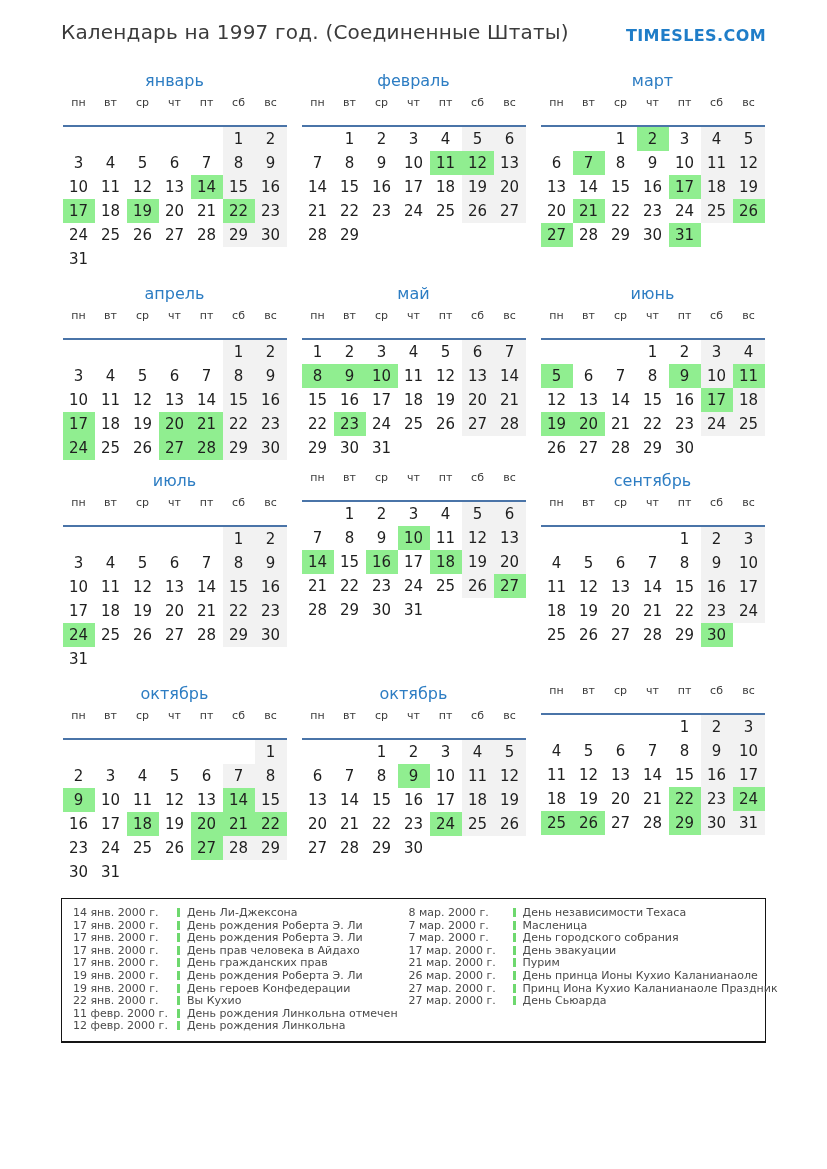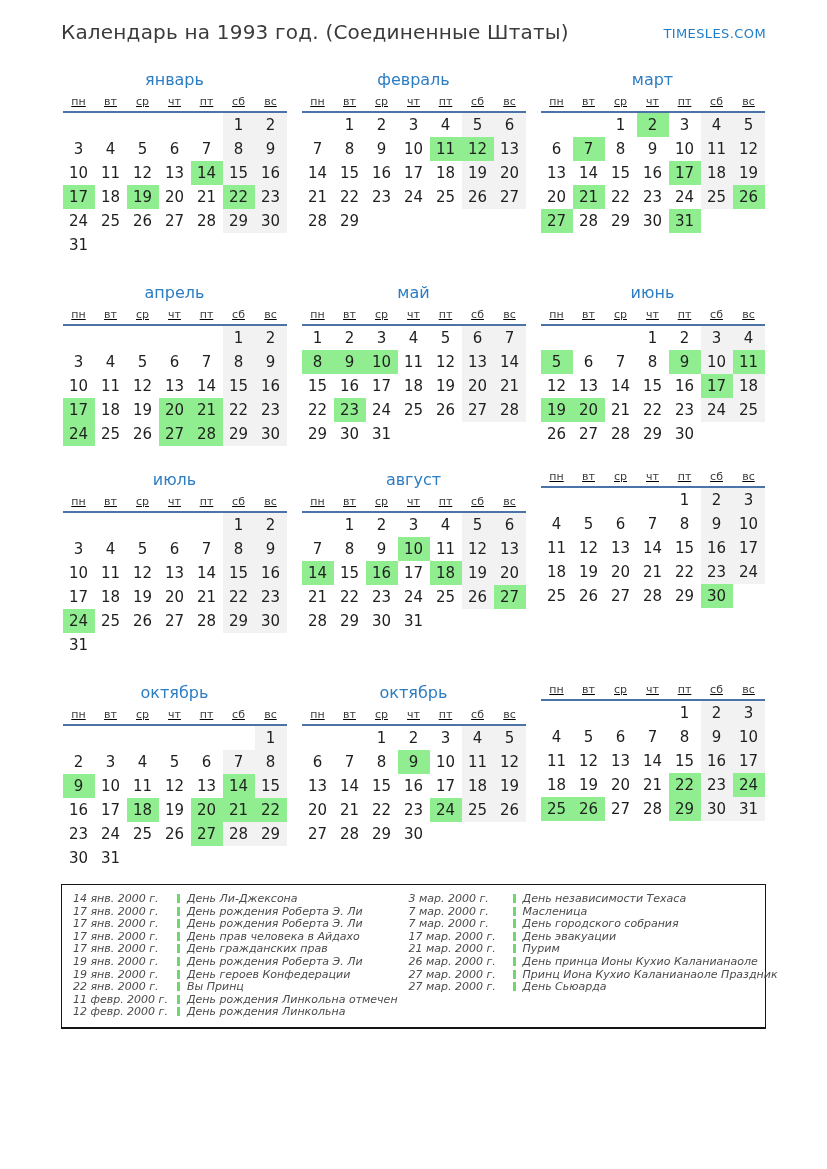--- a/index.html
+++ b/index.html
@@ -3,53 +3,53 @@
 <meta charset="utf-8">
 <style>
   html,body{margin:0;padding:0;background:#fff;}
   body{
     width:827px;height:1169px;position:relative;overflow:hidden;
     font-family:"DejaVu Sans","Liberation Sans",sans-serif;
     -webkit-font-smoothing:antialiased;
   }
   .header{display:flex;justify-content:space-between;align-items:flex-start;padding:20px 61px 0;}
   .page-title{font-size:20px;font-weight:400;color:#3b3b3b;margin:0;letter-spacing:.2px;}
-  .brand{font-size:13px;font-weight:400;color:var(--brand-blue,#1f7dc8);margin-top:6px;letter-spacing:.4px;text-decoration:none;cursor:pointer;}
+  .brand{font-size:16px;font-weight:700;color:var(--brand-blue,#1f7dc8);margin-top:6px;letter-spacing:.4px;text-decoration:none;cursor:pointer;}
 
   #months-grid{
     margin:26px 61px 0;
     display:grid;grid-template-columns:repeat(3,1fr);
     grid-template-rows:213px 187px 213px auto;
     column-gap:12px;
   }
   .month{width:224px;margin:0 auto;}
   .month-title{text-align:center;color:var(--accent-blue,#2d7dc3);font-size:16px;margin-bottom:6px;}
-  .weekdays{display:grid;grid-template-columns:repeat(7,32px);border-bottom:2px solid var(--line-blue,#4a74a8);padding-bottom:3px;text-decoration:underline;}
+  .weekdays{display:grid;grid-template-columns:repeat(7,32px);border-bottom:2px solid var(--line-blue,#4a74a8);padding-bottom:16px;}
   .wd{text-align:center;font-size:11px;color:#3a3a3a;}
   .days{display:grid;grid-template-columns:repeat(7,32px);grid-auto-rows:24px;}
   .day{text-align:center;line-height:24px;font-size:15px;color:#1f1f1f;}
   .day.weekend{background:var(--weekend-gray,#f2f2f2);}
   .day.holiday{background:var(--holiday-green,#90ee90);}
 
   #legend{
     margin:14px 61px 0;
     border:1px solid #151515;border-bottom-width:2px;
     display:flex;padding:7px 0 9px;
   }
   .legend-col{flex:1;padding-left:11px;}
-  .legend-entry{display:grid;grid-template-columns:104px 10px auto;height:12.6px;font-size:11px;color:#4a4a4a;align-items:center;font-style:italic;}
+  .legend-entry{display:grid;grid-template-columns:104px 10px auto;height:12.6px;font-size:11px;color:#4a4a4a;align-items:center;}
   .legend-date{white-space:nowrap;}
   .legend-marker{width:3px;height:9px;background:var(--legend-marker-green,#6ed86e);display:inline-block;}
   .legend-name{white-space:nowrap;}
 </style>
 </head>
 <body>
 
 <div class="header">
-  <h1 class="page-title">Календарь на 1993 год. (Соединенные Штаты)</h1>
+  <h1 class="page-title">Календарь на 1997 год. (Соединенные Штаты)</h1>
   <a class="brand">TIMESLES.COM</a>
 </div>
 
 <div id="months-grid">
   <div class="month">
     <div class="month-title">январь</div>
     <div class="weekdays">
         <span class="wd">пн</span>
         <span class="wd">вт</span>
         <span class="wd">ср</span>
@@ -405,21 +405,20 @@
         <div class="day empty"></div>
         <div class="day empty"></div>
         <div class="day empty"></div>
         <div class="day empty"></div>
         <div class="day empty"></div>
         <div class="day empty"></div>
       </div>
   </div>
 
   <div class="month">
-    <div class="month-title">август</div>
     <div class="weekdays">
         <span class="wd">пн</span>
         <span class="wd">вт</span>
         <span class="wd">ср</span>
         <span class="wd">чт</span>
         <span class="wd">пт</span>
         <span class="wd">сб</span>
         <span class="wd">вс</span>
       </div>
     <div class="days">
@@ -455,20 +454,21 @@
         <div class="day">29</div>
         <div class="day">30</div>
         <div class="day">31</div>
         <div class="day empty"></div>
         <div class="day empty"></div>
         <div class="day empty"></div>
       </div>
   </div>
 
   <div class="month">
+    <div class="month-title">сентябрь</div>
     <div class="weekdays">
         <span class="wd">пн</span>
         <span class="wd">вт</span>
         <span class="wd">ср</span>
         <span class="wd">чт</span>
         <span class="wd">пт</span>
         <span class="wd">сб</span>
         <span class="wd">вс</span>
       </div>
     <div class="days">
@@ -707,38 +707,38 @@
 
   <div class="legend-entry">
     <span class="legend-date">19 янв. 2000 г.</span>
     <span class="legend-marker"></span>
     <span class="legend-name">День героев Конфедерации</span>
   </div>
 
   <div class="legend-entry">
     <span class="legend-date">22 янв. 2000 г.</span>
     <span class="legend-marker"></span>
-    <span class="legend-name">Вы Принц</span>
+    <span class="legend-name">Вы Кухио</span>
   </div>
 
   <div class="legend-entry">
     <span class="legend-date">11 февр. 2000 г.</span>
     <span class="legend-marker"></span>
     <span class="legend-name">День рождения Линкольна отмечен</span>
   </div>
 
   <div class="legend-entry">
     <span class="legend-date">12 февр. 2000 г.</span>
     <span class="legend-marker"></span>
     <span class="legend-name">День рождения Линкольна</span>
   </div>
 </div>
   <div class="legend-col">
   <div class="legend-entry">
-    <span class="legend-date">3 мар. 2000 г.</span>
+    <span class="legend-date">8 мар. 2000 г.</span>
     <span class="legend-marker"></span>
     <span class="legend-name">День независимости Техаса</span>
   </div>
 
   <div class="legend-entry">
     <span class="legend-date">7 мар. 2000 г.</span>
     <span class="legend-marker"></span>
     <span class="legend-name">Масленица</span>
   </div>
 

